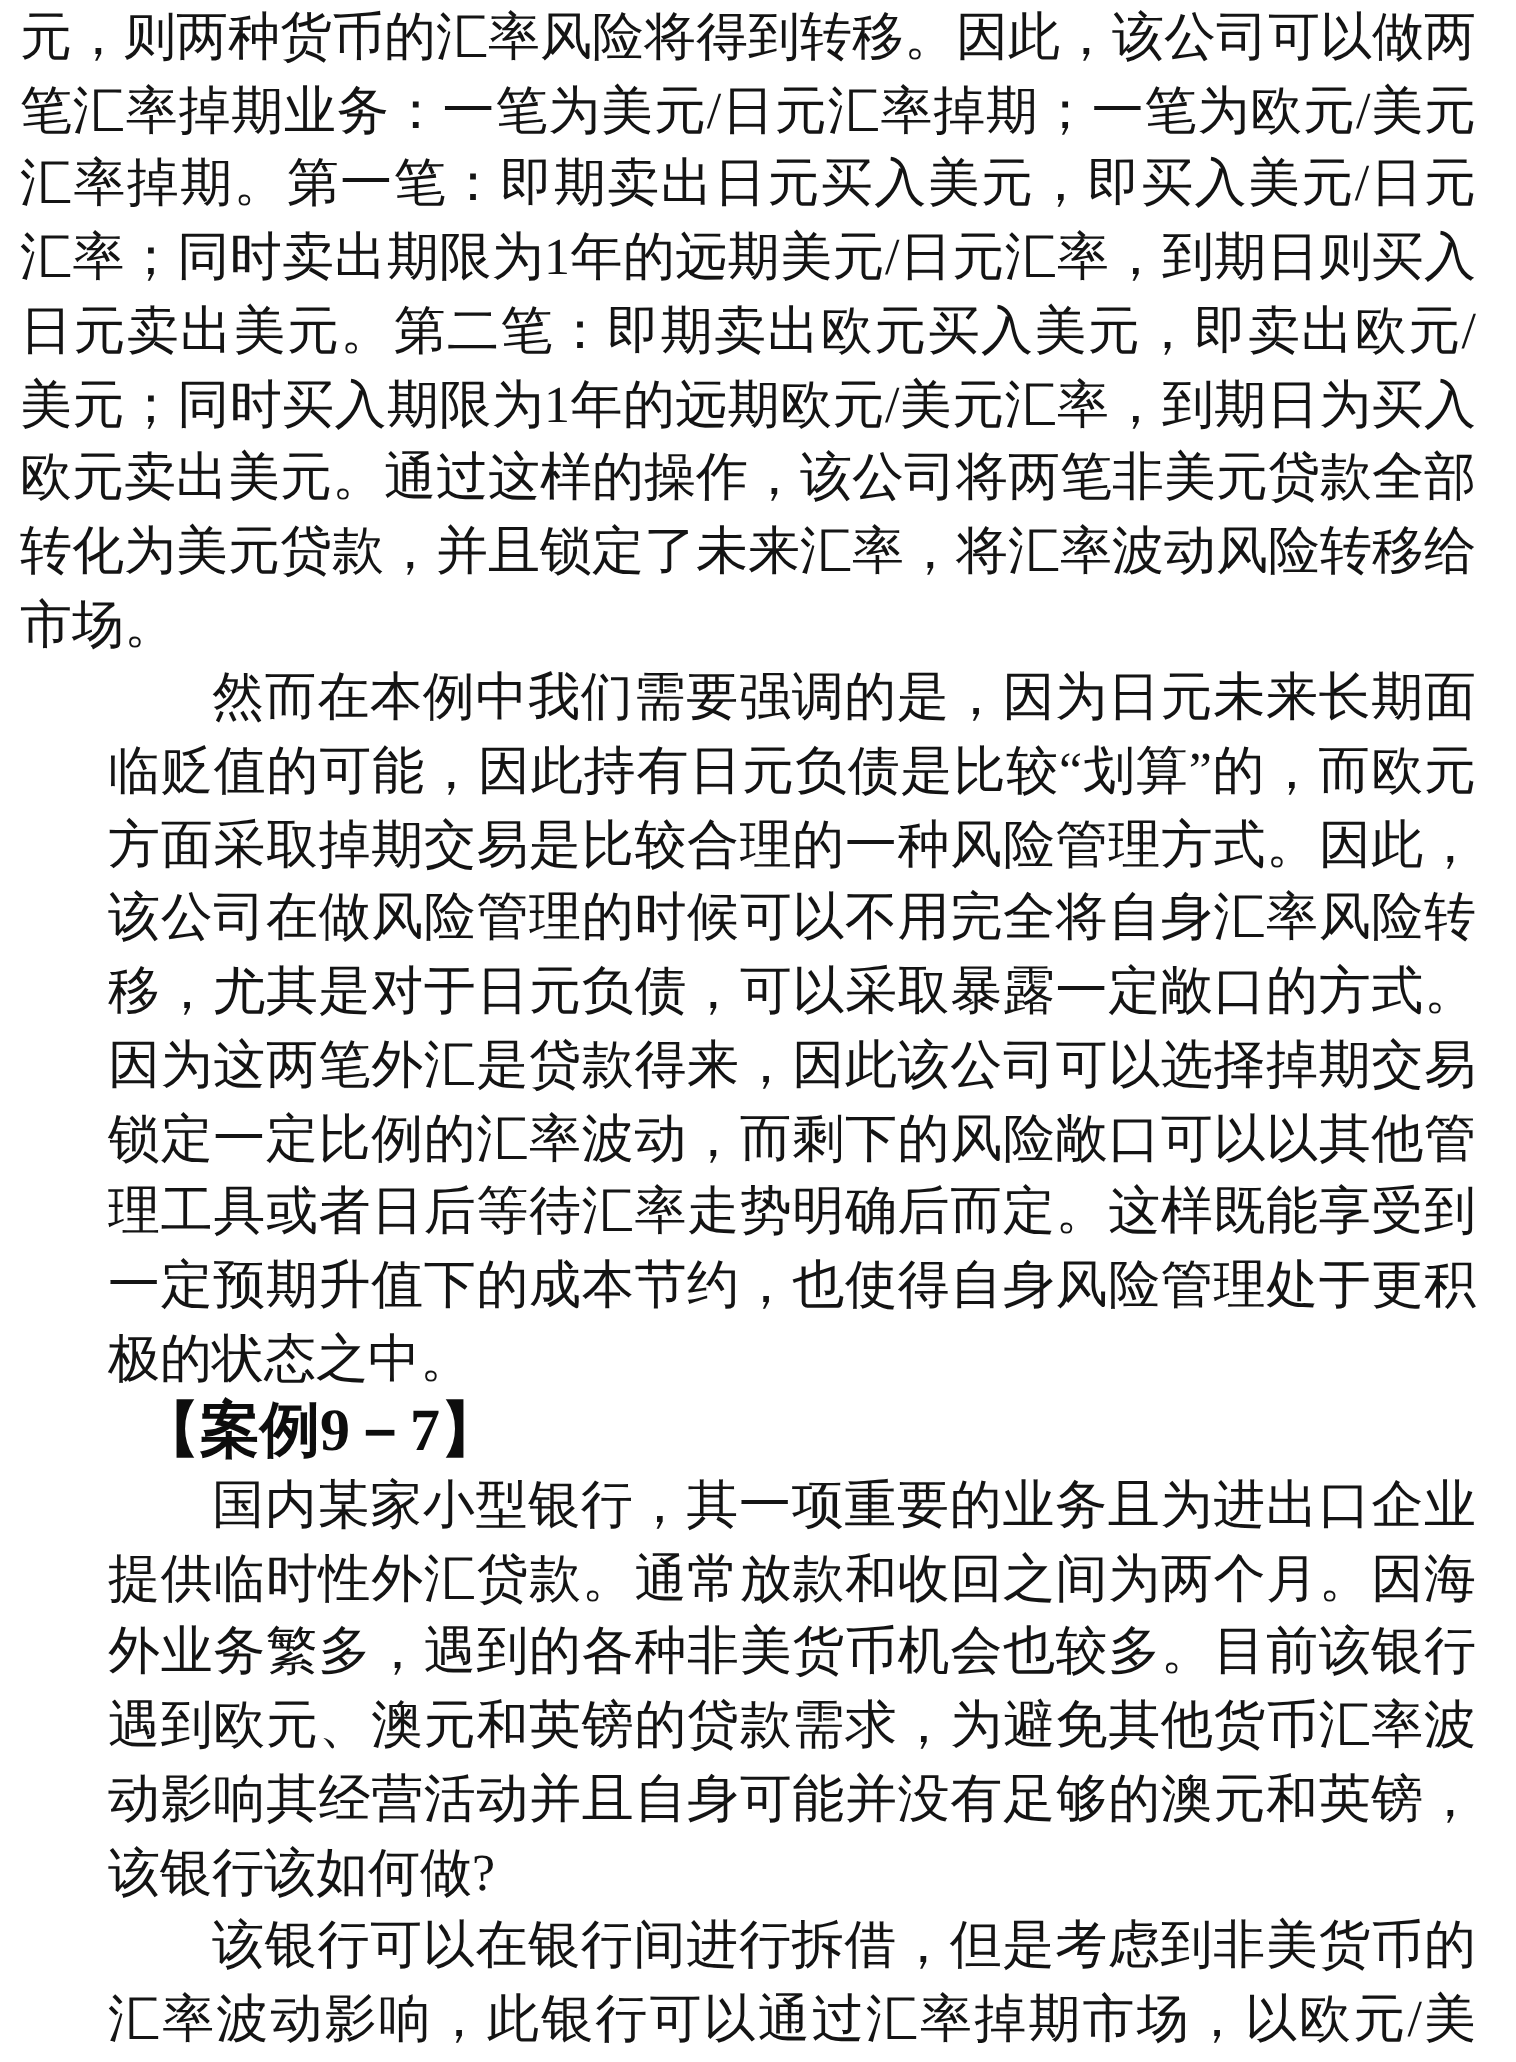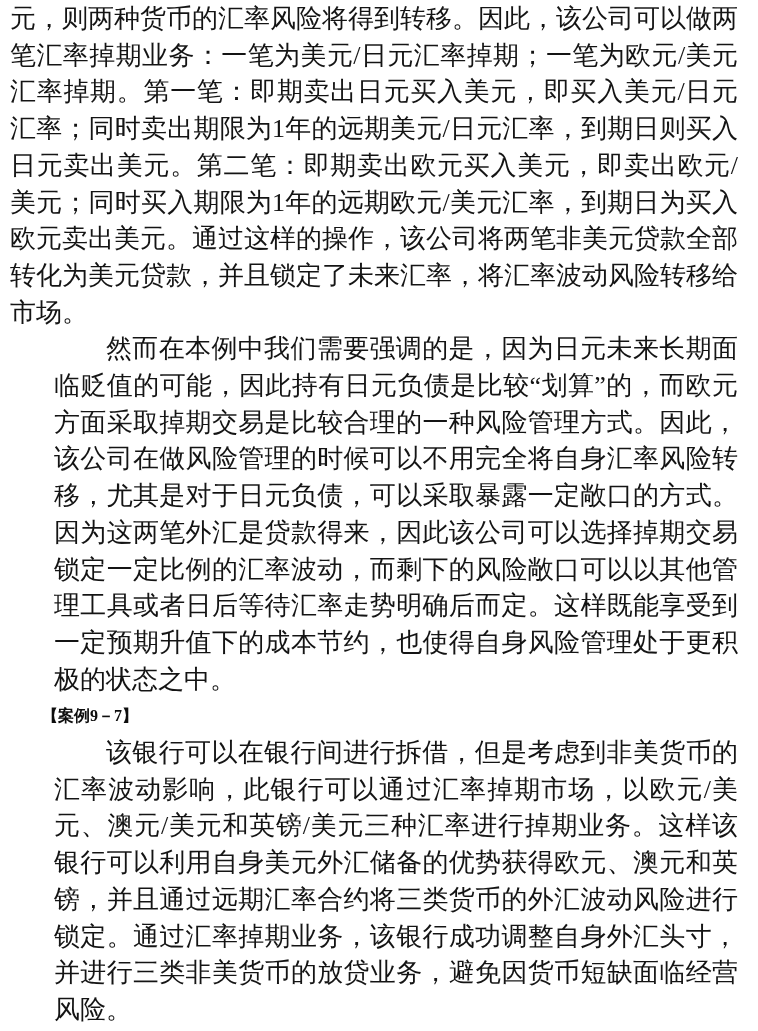--- a/index.html
+++ b/index.html
@@ -29,33 +29,34 @@
     color: #141414;
     letter-spacing: 0px;
     word-break: break-all;
   }
   .para.indent {
     text-indent: 2em;
     margin-left: 44px;
   }
   .case-heading {
     margin: 0;
-    font-size: 16px;
+    font-size: 30px;
     line-height: 36.7px;
     text-indent: 2em;
     font-weight: bold;
     color: #0d0d0d;
     text-align: left;
   }
 </style>
 </head>
 <body>
 
 <div class="page">
   <p class="para">元，则两种货币的汇率风险将得到转移。因此，该公司可以做两笔汇率掉期业务：一笔为美元/日元汇率掉期；一笔为欧元/美元汇率掉期。第一笔：即期卖出日元买入美元，即买入美元/日元汇率；同时卖出期限为1年的远期美元/日元汇率，到期日则买入日元卖出美元。第二笔：即期卖出欧元买入美元，即卖出欧元/美元；同时买入期限为1年的远期欧元/美元汇率，到期日为买入欧元卖出美元。通过这样的操作，该公司将两笔非美元贷款全部转化为美元贷款，并且锁定了未来汇率，将汇率波动风险转移给市场。</p>
 
   <p class="para indent">然而在本例中我们需要强调的是，因为日元未来长期面临贬值的可能，因此持有日元负债是比较“划算”的，而欧元方面采取掉期交易是比较合理的一种风险管理方式。因此，该公司在做风险管理的时候可以不用完全将自身汇率风险转移，尤其是对于日元负债，可以采取暴露一定敞口的方式。因为这两笔外汇是贷款得来，因此该公司可以选择掉期交易锁定一定比例的汇率波动，而剩下的风险敞口可以以其他管理工具或者日后等待汇率走势明确后而定。这样既能享受到一定预期升值下的成本节约，也使得自身风险管理处于更积极的状态之中。</p>
 
   <p class="case-heading">【案例9－7】</p>
 
+  <p class="para indent">国内某家小型银行，其一项重要的业务且为进出口企业提供临时性外汇贷款。通常放款和收回之间为两个月。因海外业务繁多，遇到的各种非美货币机会也较多。目前该银行遇到欧元、澳元和英镑的贷款需求，为避免其他货币汇率波动影响其经营活动并且自身可能并没有足够的澳元和英镑，该银行该如何做?</p>
 
   <p class="para indent">该银行可以在银行间进行拆借，但是考虑到非美货币的汇率波动影响，此银行可以通过汇率掉期市场，以欧元/美元、澳元/美元和英镑/美元三种汇率进行掉期业务。这样该银行可以利用自身美元外汇储备的优势获得欧元、澳元和英镑，并且通过远期汇率合约将三类货币的外汇波动风险进行锁定。通过汇率掉期业务，该银行成功调整自身外汇头寸，并进行三类非美货币的放贷业务，避免因货币短缺面临经营风险。</p>
 </div>
 
 </body></html>

